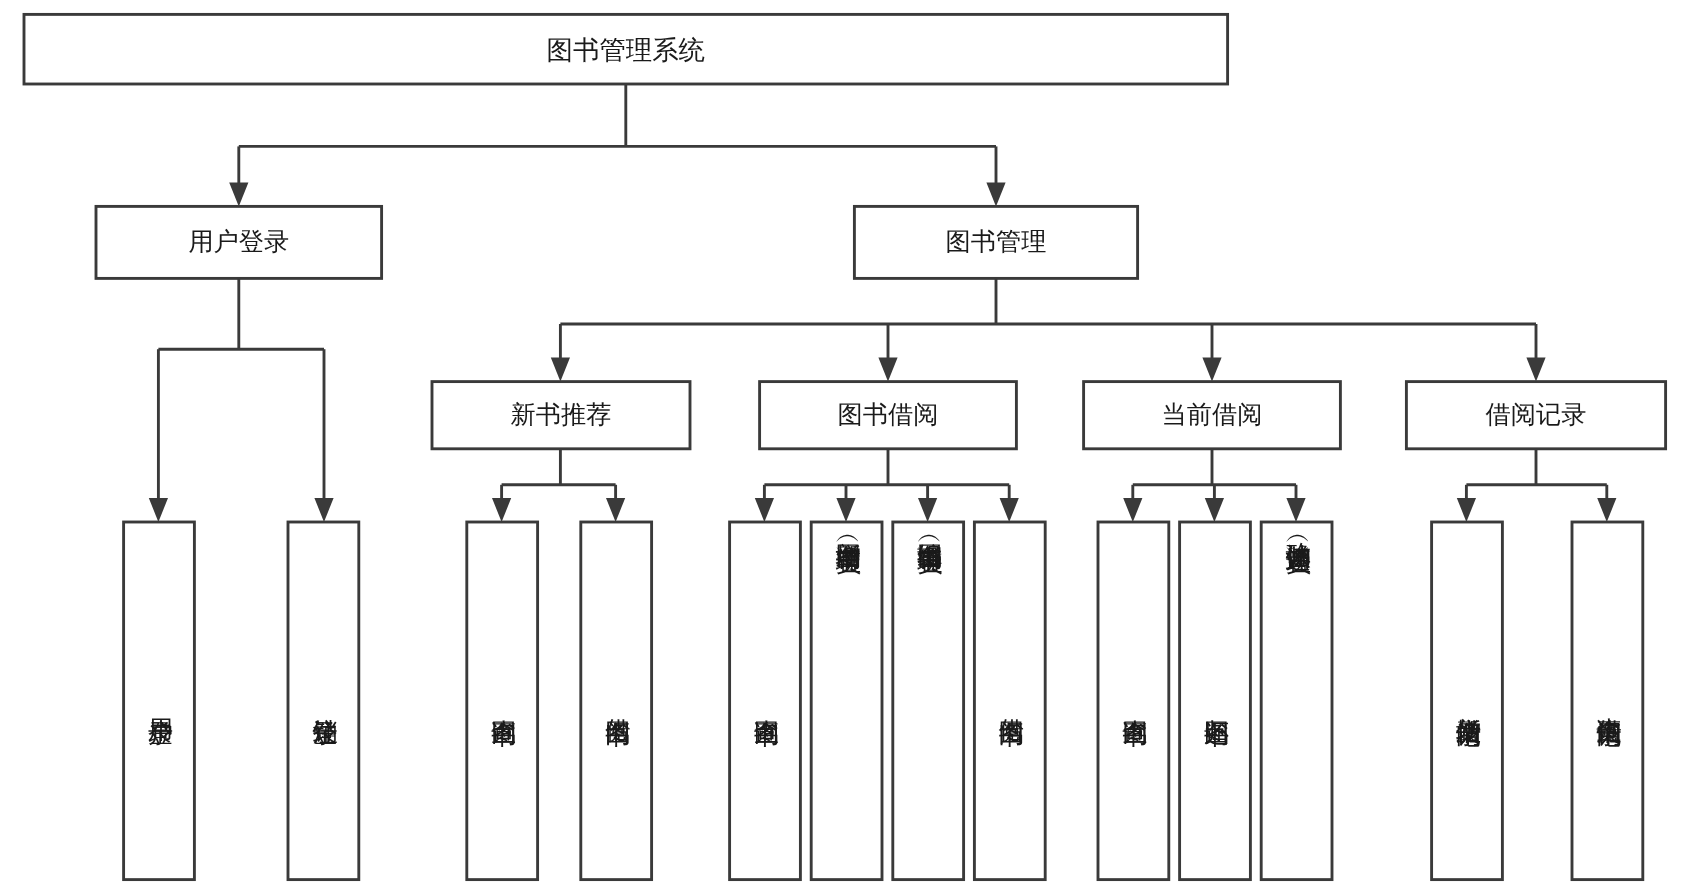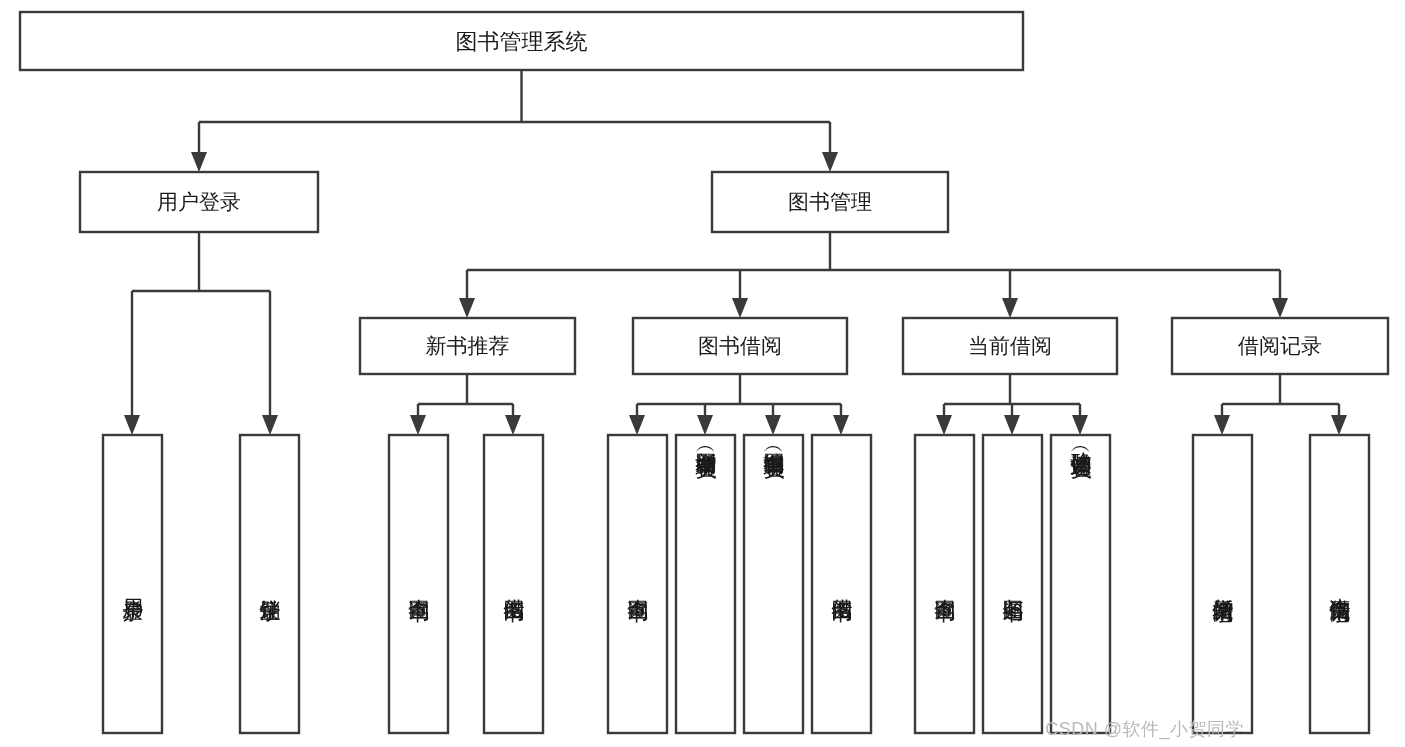--- a/index.html
+++ b/index.html
@@ -260,15 +260,14 @@
   <div class="leaf-label-wrap" style="left:1051px; top:435px; width:59px; height:298px; align-items:flex-start;">
     <span class="leaf-label">确认归还（管理员）</span>
   </div>
   <div class="leaf-label-wrap" style="left:1193px; top:435px; width:59px; height:298px;">
     <span class="leaf-label">新增借阅记录</span>
   </div>
   <div class="leaf-label-wrap" style="left:1310px; top:435px; width:59px; height:298px;">
     <span class="leaf-label">查询借阅记录</span>
   </div>
 
-  <div id="watermark">CSDN @软件_小贺同学</div>
 
 </div>
 
 </body></html>

